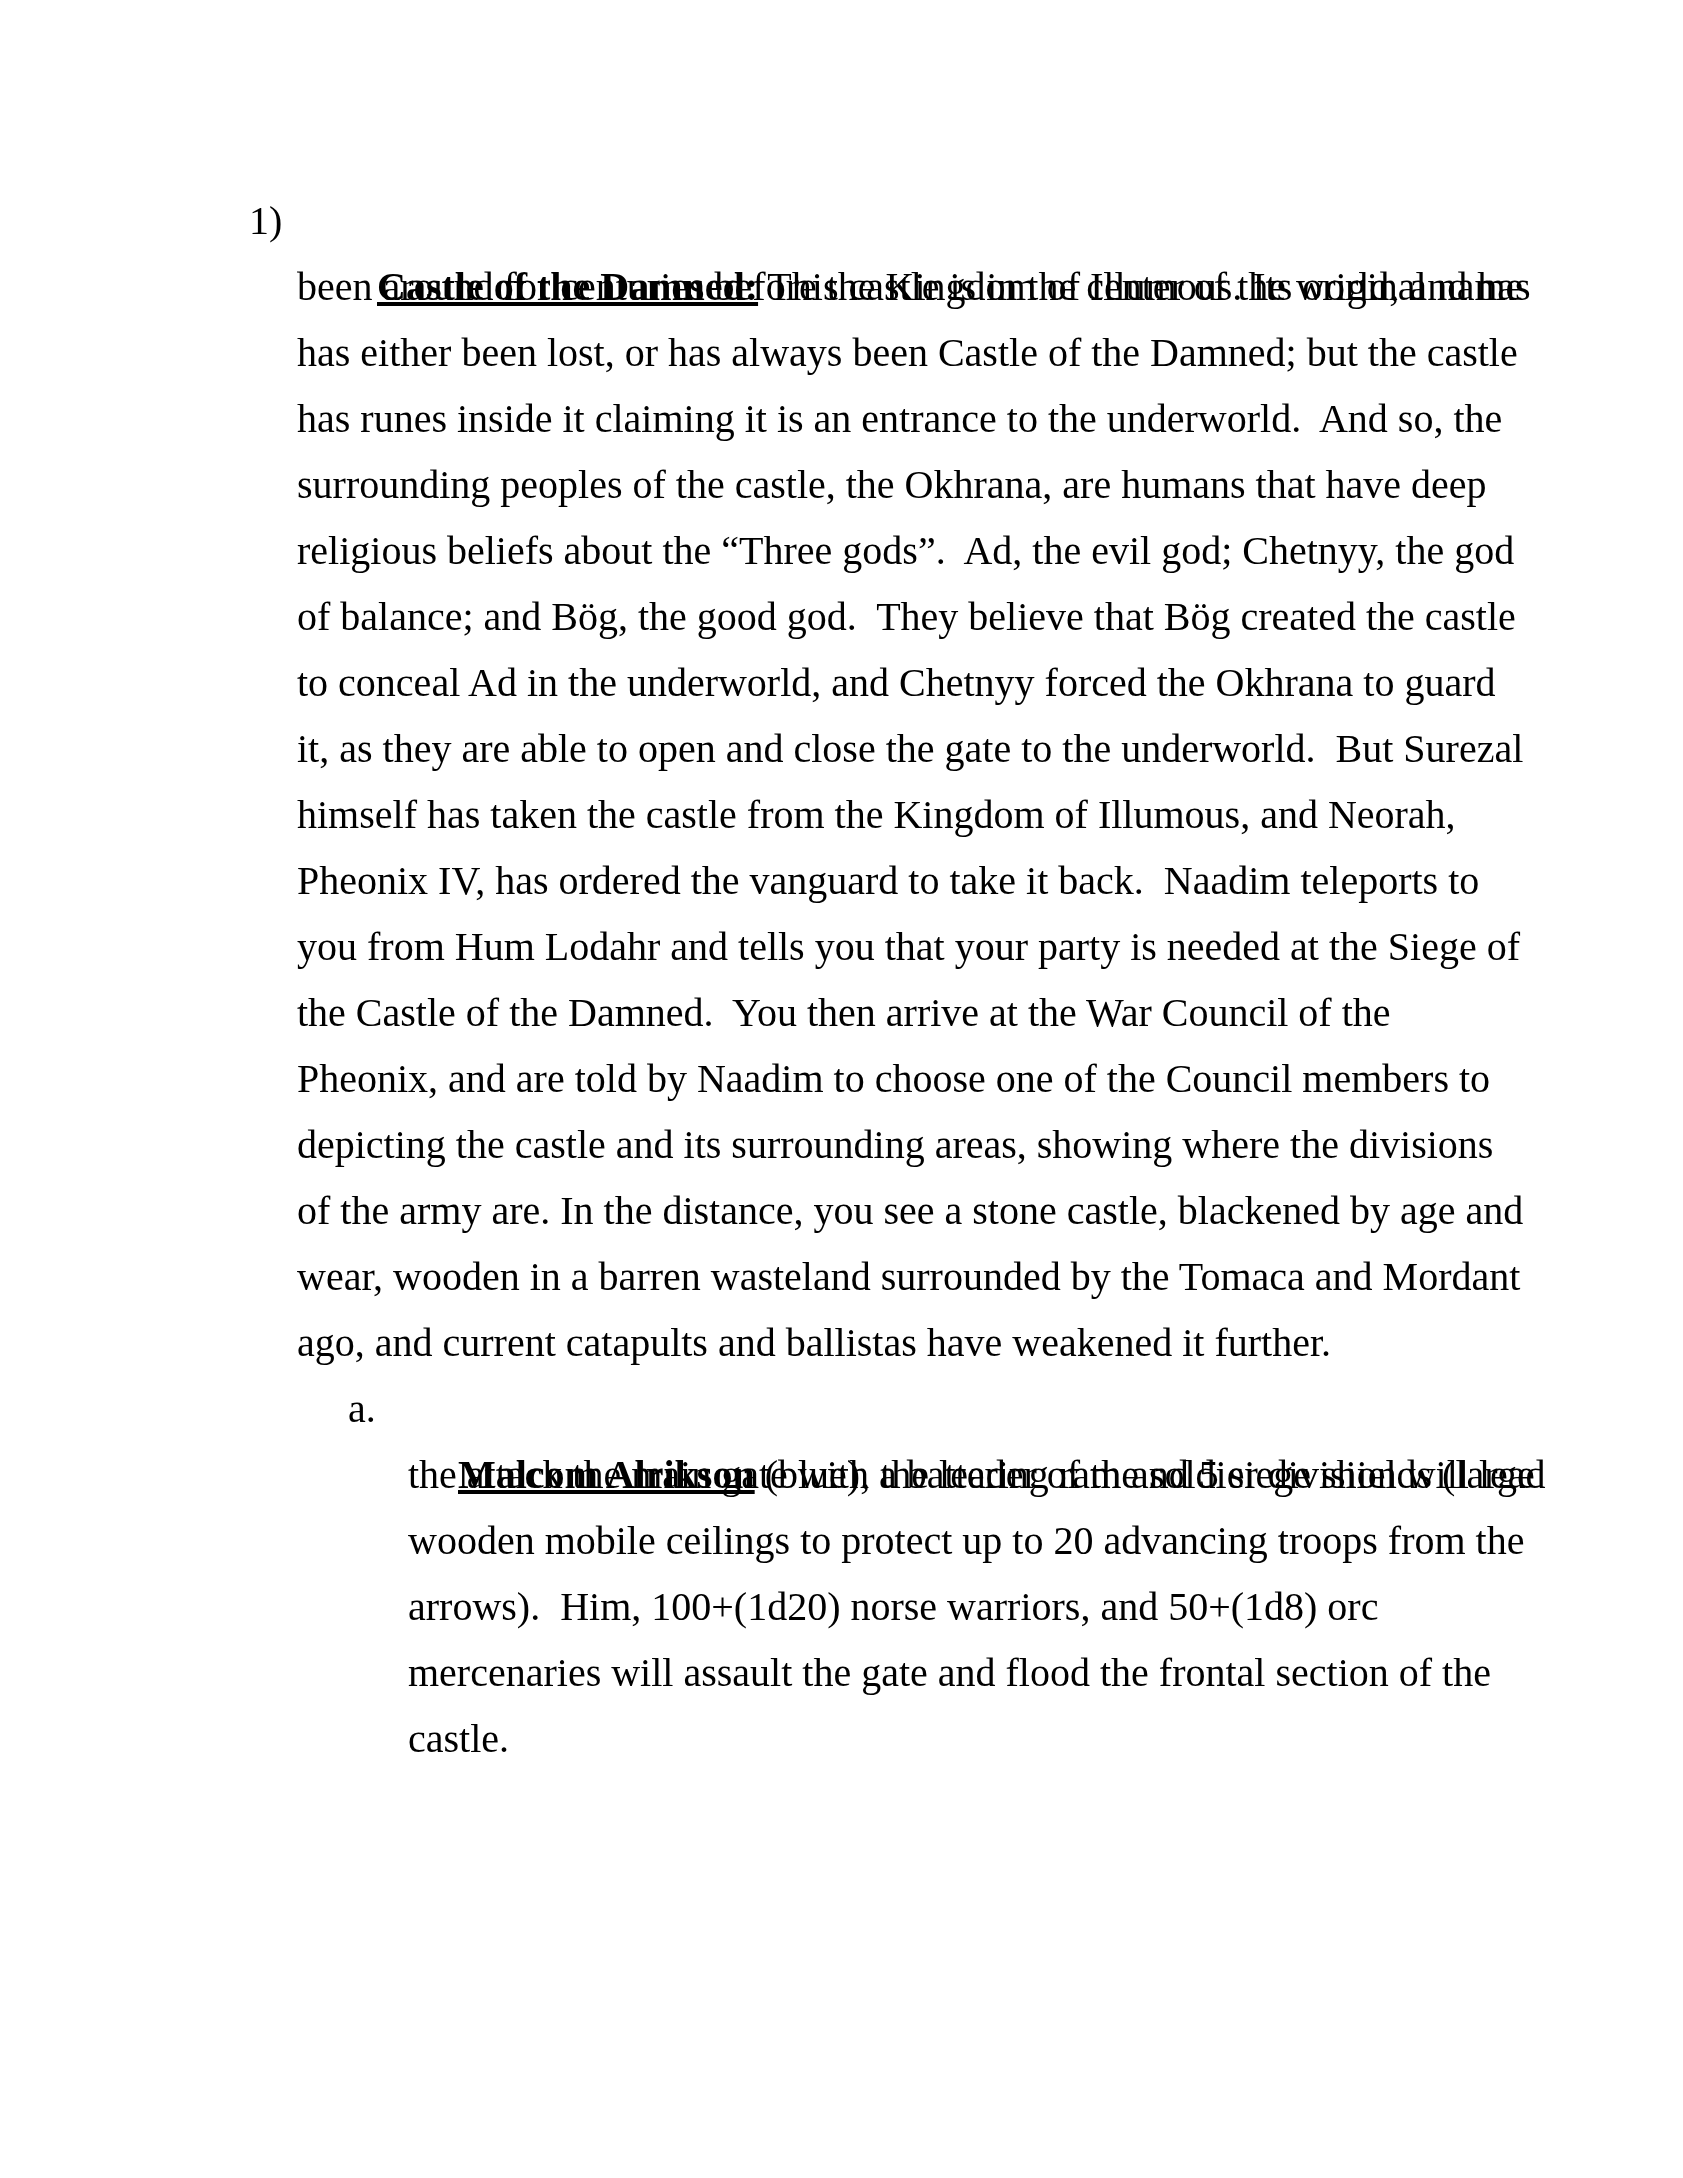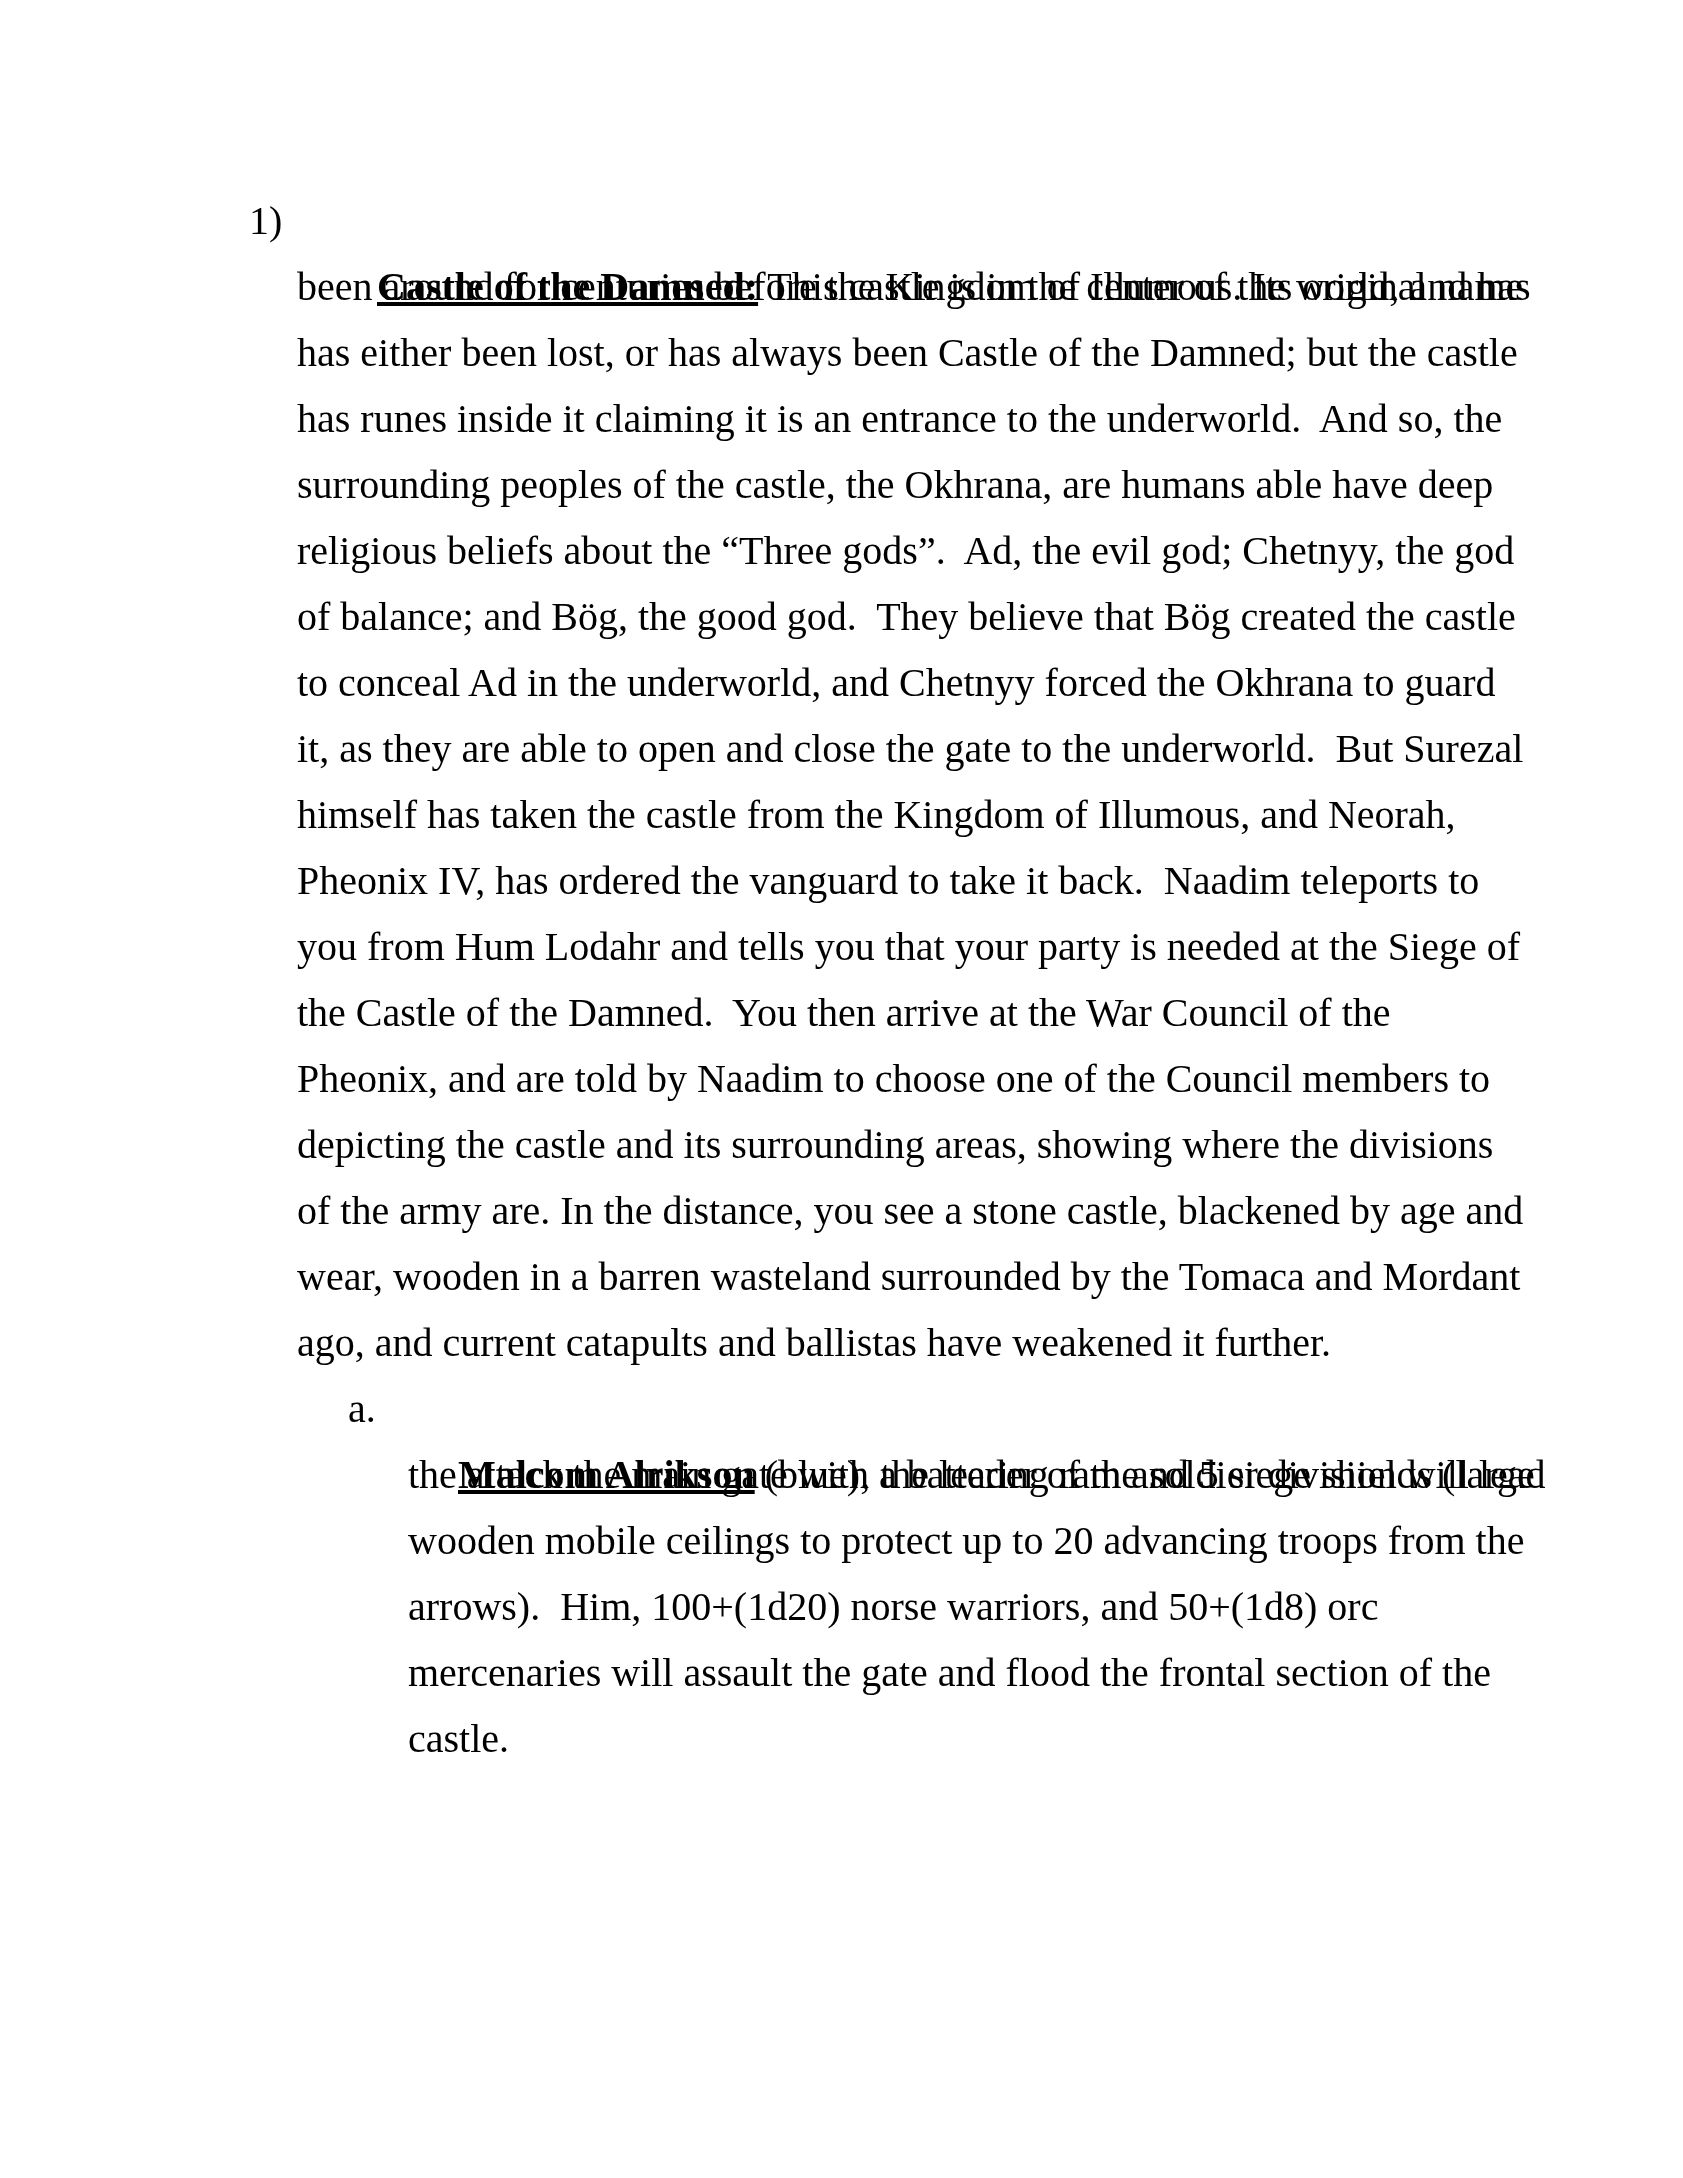--- a/index.html
+++ b/index.html
@@ -51,21 +51,21 @@
 <div class="page">
   <div class="doc-content">
 
     <section class="list-item level-1">
       <div class="line first-line">
         <span class="marker marker-l1">1)</span><span class="bold">Castle of the Damned:</span><span> This castle is in the center of the world, and has</span>
       </div>
       <div class="line">been around for centuries before the Kingdom of Illumous. Its original name</div>
       <div class="line">has either been lost, or has always been Castle of the Damned; but the castle</div>
       <div class="line">has runes inside it claiming it is an entrance to the underworld.  And so, the</div>
-      <div class="line">surrounding peoples of the castle, the Okhrana, are humans able have deep</div>
+      <div class="line">surrounding peoples of the castle, the Okhrana, are humans that have deep</div>
       <div class="line">religious beliefs about the “Three gods”.  Ad, the evil god; Chetnyy, the god</div>
       <div class="line">of balance; and Bög, the good god.  They believe that Bög created the castle</div>
       <div class="line">to conceal Ad in the underworld, and Chetnyy forced the Okhrana to guard</div>
       <div class="line">it, as they are able to open and close the gate to the underworld.  But Surezal</div>
       <div class="line">himself has taken the castle from the Kingdom of Illumous, and Neorah,</div>
       <div class="line">Pheonix IV, has ordered the vanguard to take it back.  Naadim teleports to</div>
       <div class="line">you from Hum Lodahr and tells you that your party is needed at the Siege of</div>
       <div class="line">the Castle of the Damned.  You then arrive at the War Council of the</div>
       <div class="line">Pheonix, and are told by Naadim to choose one of the Council members to</div>
       <div class="line">depicting the castle and its surrounding areas, showing where the divisions</div>

